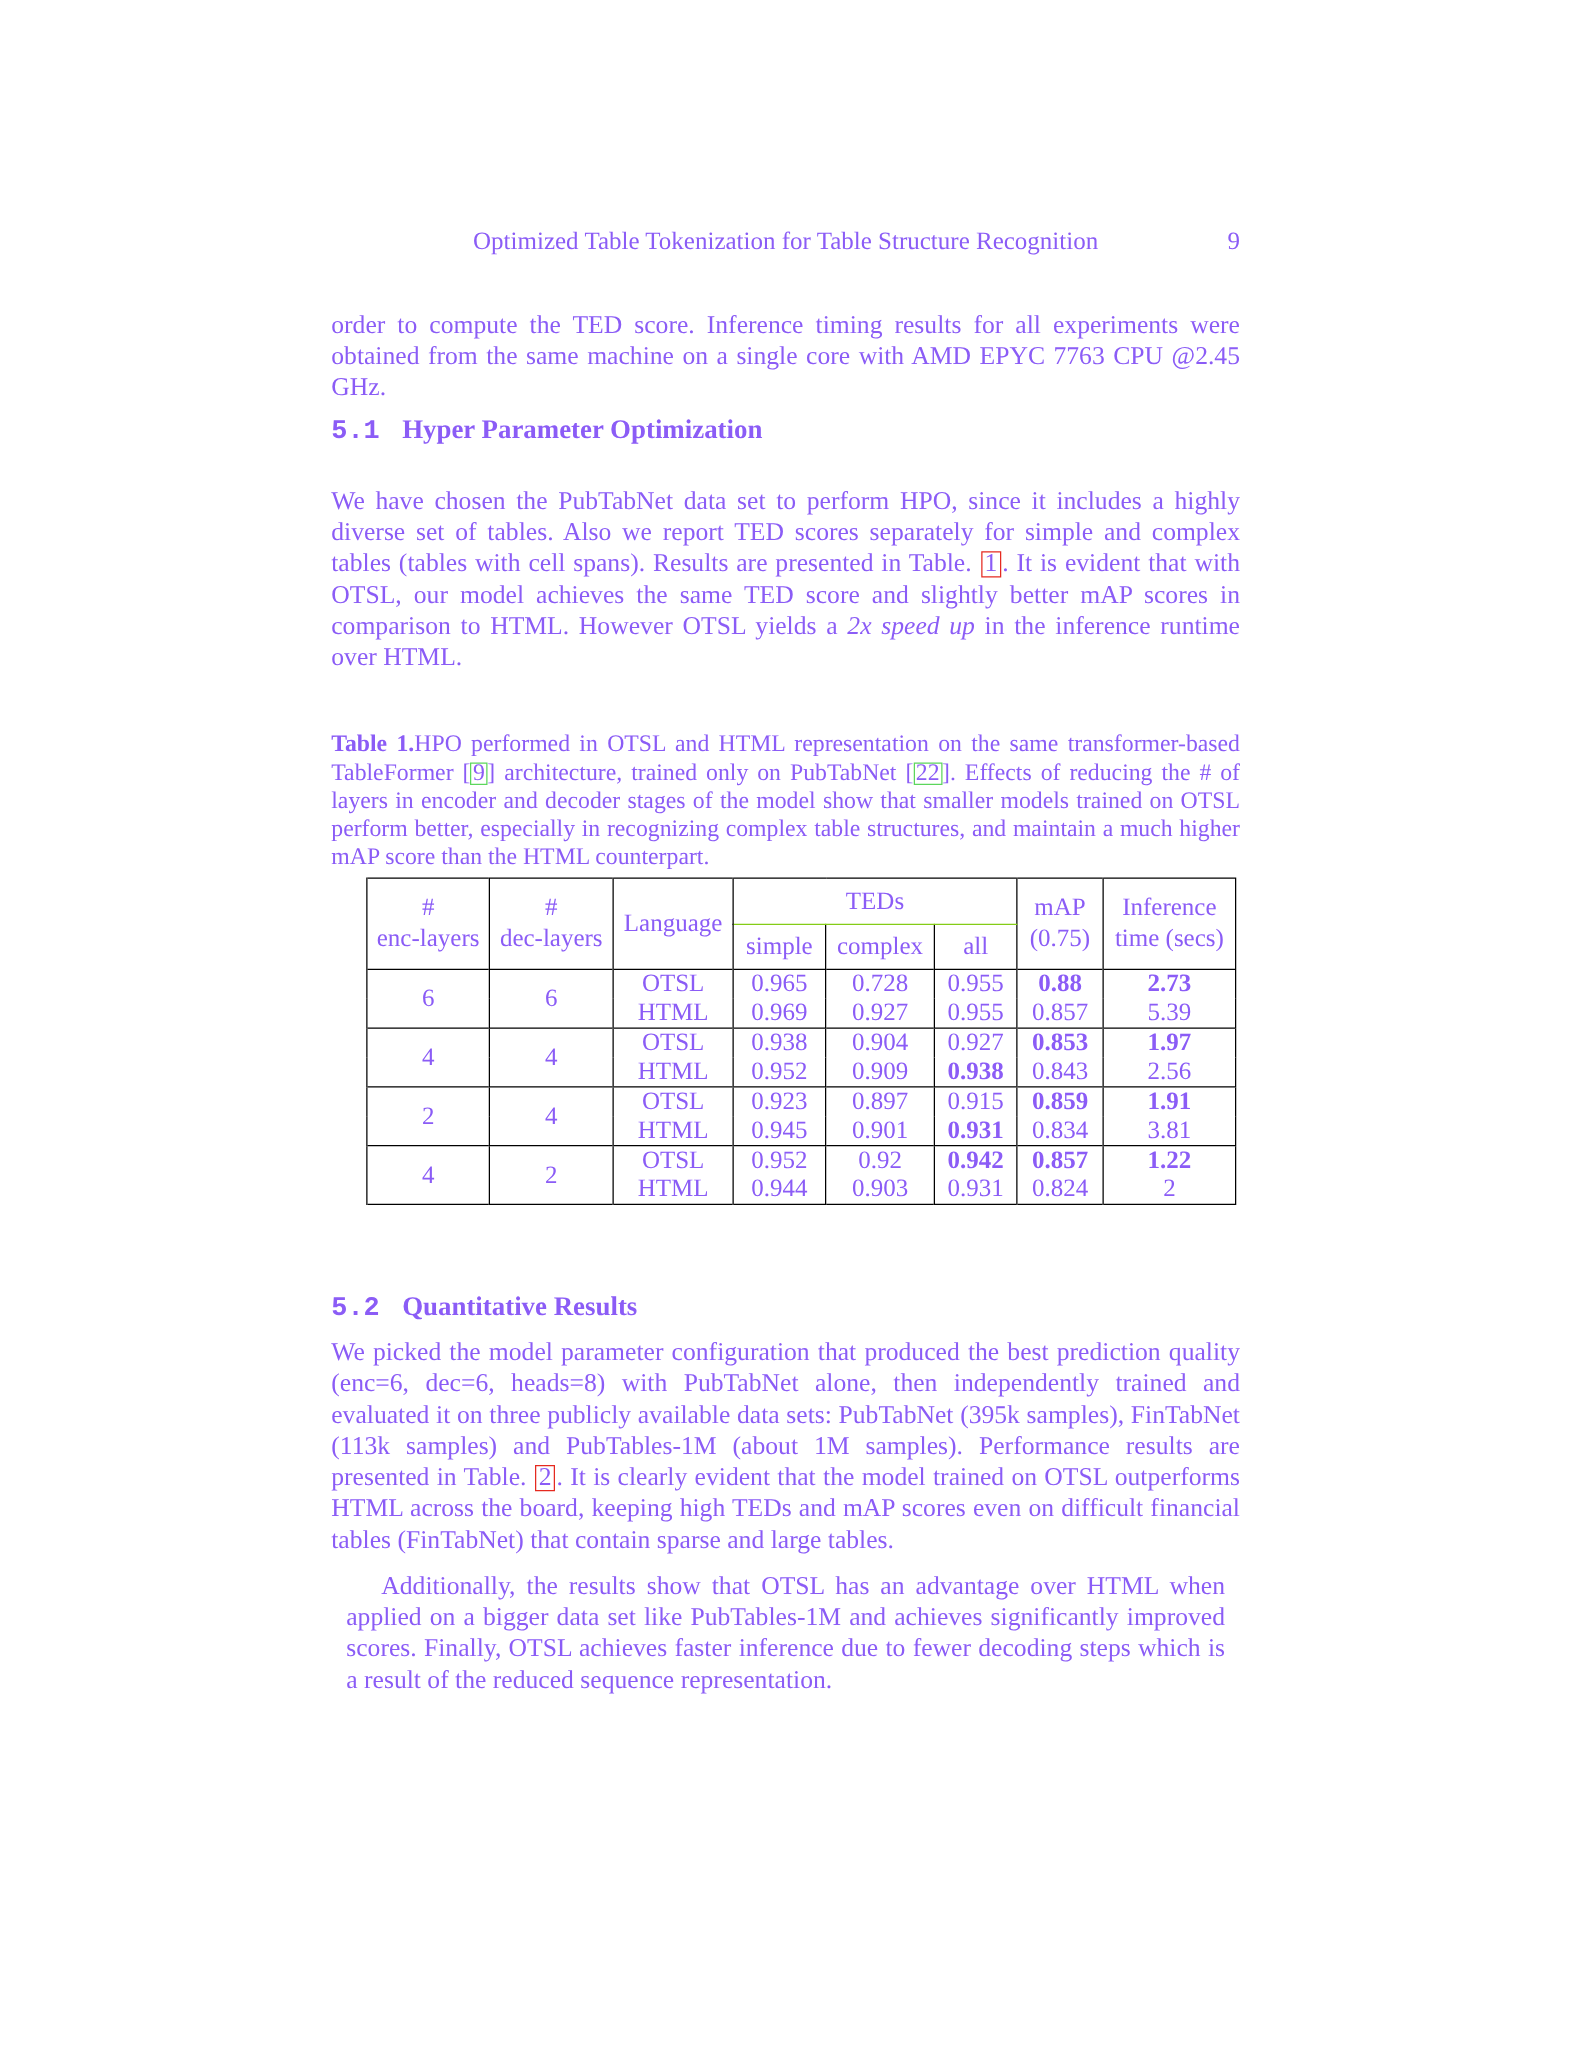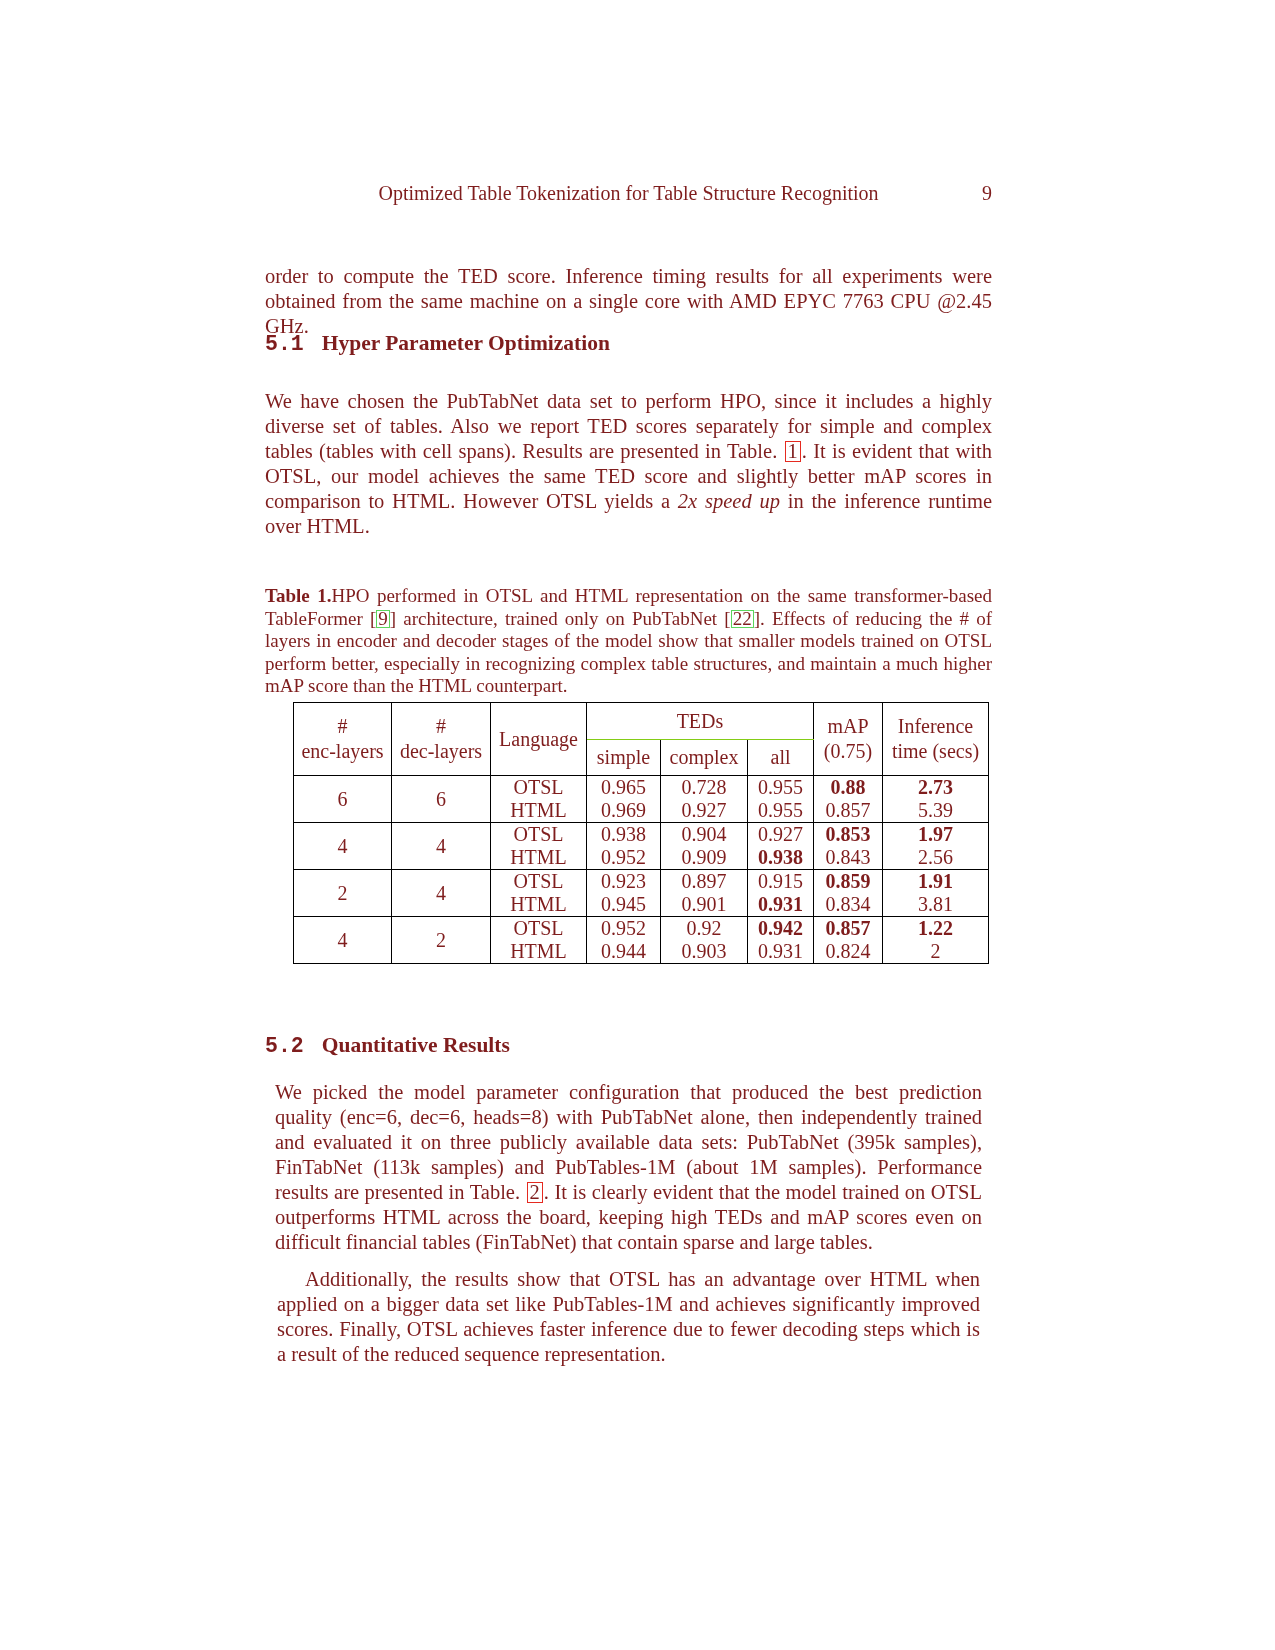--- a/index.html
+++ b/index.html
@@ -1,53 +1,53 @@
 <!DOCTYPE html>
 <html><head>
 <meta charset="utf-8">
 <style>
   html,body { margin:0; padding:0; background:#ffffff; }
   .page {
     position:relative;
     width:1275px; height:1650px;
     background:#ffffff;
-    color:#7f1d1d;
+    color:#8b5cf6;
     font-family:"Liberation Serif","DejaVu Serif",serif;
     overflow:hidden;
   }
   .running-head {
     position:absolute; top:182px; left:265px; width:727px;
     font-size:20px; text-align:center;
   }
   .page-num {
     position:absolute; right:0; top:0;
     font-size:20px;
   }
   .body-text {
     position:absolute; left:265px; width:727px;
     font-size:20.5px; line-height:25px;
     text-align:justify;
   }
-  .p-intro   { top:243px; }
+  .p-intro   { top:227px; }
   .p-51      { top:368px; }
   .sec-head {
     position:absolute; left:265px; width:727px;
     font-size:21.5px; font-weight:bold;
   }
   .sec-51 { top:331px; }
   .sec-52 { top:1033px; }
   .sec-head .sec-num { margin-right:18px;font-family:Liberation Mono, monospace; }
   .caption {
     position:absolute; left:265px; width:727px; top:566px;
     font-size:19px; line-height:22.5px; text-align:justify;
   }
   .cap-label { font-weight:bold; margin-right:0; }
   .p-52-wrap { top:1070px; }
   .p-52b { text-indent:28px; margin:12px; }
-  .p-52a { margin:10px; }
+  .p-52a { margin:0; }
   .it { font-style:italic; }
   .refbox {
     display:inline-block; line-height:19px;
     border:1.5px solid #e52a20; padding:0 2px; margin:0 1px;
   }
   .citebox {
     display:inline-block; line-height:16px;
     border:1.5px solid #5cd65c; padding:0 1px;
   }
   

